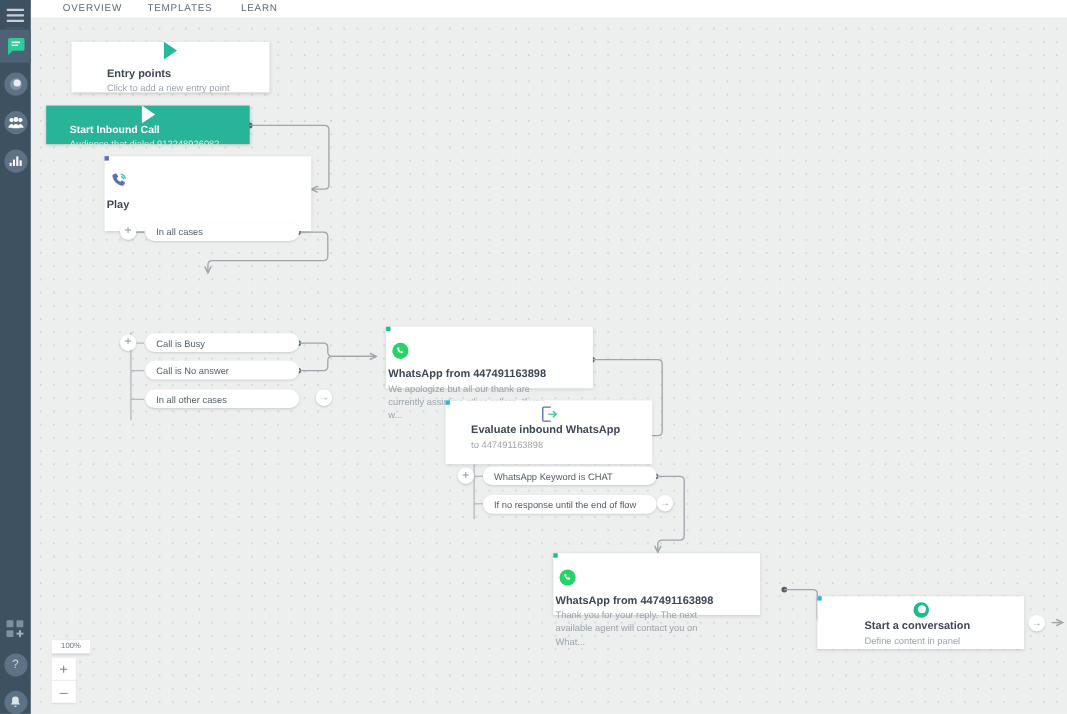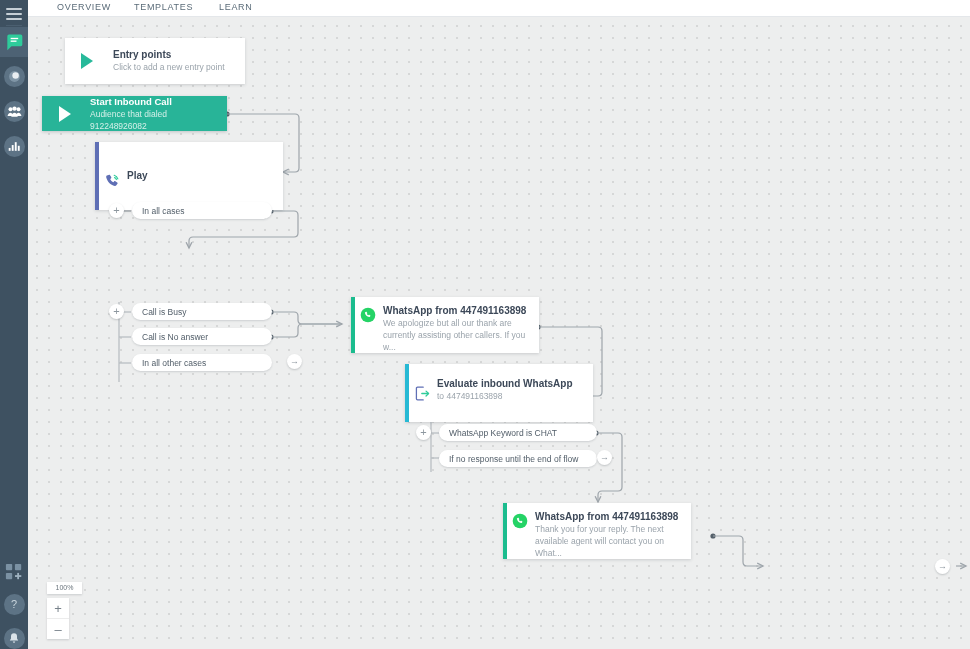--- a/index.html
+++ b/index.html
@@ -93,20 +93,21 @@
   #wires { position: absolute; left: 0; top: 0; width: 942px; height: 632px; }
 
   
   .node {
     position: absolute;
     background: #ffffff;
     box-shadow: 0 1px 3px rgba(40,50,60,0.18);
     display: flex;
     align-items: flex-start;
     box-sizing: border-box;
+    flex-direction: column;
   }
   .node-accent {
     width: 4px;
     align-self: stretch;
     flex: 0 0 4px;
   }
   .node-icon {
     flex: 0 0 auto;
     width: 26px;
     display: flex;
@@ -370,21 +371,21 @@
   <div class="node" id="start-node">
     <div class="node-icon" style="padding-top:0;width:46px;">
       <div class="play-tri-white"></div>
     </div>
     <div class="node-body" style="padding-top:0;">
       <div class="node-title">Start Inbound Call</div>
       <div class="node-sub">Audience that dialed 912248926082</div>
     </div>
   </div>
 
-  <div class="node" style="left:67px; top:125px; width:188px; height:68px;align-items:center;">
+  <div class="node" style="left:67px; top:125px; width:188px; height:68px;">
     <div class="node-accent" style="background:#5f6fb5;"></div>
     <div class="node-icon">
       <svg width="17" height="17" viewBox="0 0 24 24">
         <path d="M6.6 2.8c.6-.4 1.5-.3 1.9.4l1.7 2.6c.4.6.2 1.4-.4 1.8l-1.1.8c.6 2 2.7 4.1 4.7 4.7l.8-1.1c.4-.6 1.2-.8 1.8-.4l2.6 1.7c.7.4.8 1.3.4 1.9l-1.6 2.2c-.5.7-1.4 1-2.2.8C9.2 16.8 4.6 12.2 3.1 5.9c-.2-.8.1-1.7.8-2.2z" fill="#5f6fb5"></path>
         <path d="M14.4 3.2a7.2 7.2 0 0 1 5.1 5.1" fill="none" stroke="#2ecc9b" stroke-width="1.7" stroke-linecap="round"></path>
         <path d="M14.9 6.6a3.8 3.8 0 0 1 2.6 2.6" fill="none" stroke="#2ecc9b" stroke-width="1.7" stroke-linecap="round"></path>
       </svg>
     </div>
     <div class="node-body">
       <div class="node-title">Play</div>
@@ -442,20 +443,33 @@
         <circle cx="12" cy="12" r="11" fill="#25D366"></circle>
         <path d="M9.1 7.1c.3-.1.7 0 .9.3l.9 1.5c.2.3.1.6-.1.8l-.6.5c.4 1 1.3 1.9 2.3 2.3l.5-.6c.2-.3.6-.3.9-.1l1.5.9c.3.2.4.6.2.9l-.8 1.1c-.3.4-.8.5-1.2.4-3.1-.8-5.4-3.1-6.2-6.2-.1-.4 0-.9.4-1.2z" fill="#ffffff"></path>
       </svg>
     </div>
     <div class="node-body">
       <div class="node-title">WhatsApp from 447491163898</div>
       <div class="node-sub" style="max-width:150px;">Thank you for your reply. The next available agent will contact you on What...</div>
     </div>
   </div>
 
+  <div class="node" style="left:715px; top:525px; width:188px; height:48px; align-items:center;">
+    <div class="node-accent" style="background:#27b9d4;"></div>
+    <div class="node-icon" style="padding-top:0;">
+      <svg width="17" height="17" viewBox="0 0 24 24">
+        <circle cx="12" cy="12" r="10" fill="#1bbc8e"></circle>
+        <circle cx="13" cy="11" r="5" fill="#ffffff"></circle>
+      </svg>
+    </div>
+    <div class="node-body" style="padding-top:0;">
+      <div class="node-title">Start a conversation</div>
+      <div class="node-sub">Define content in panel</div>
+    </div>
+  </div>
   <div class="arrow-btn" style="left:907px; top:542px;">→</div>
 
   <div id="zoom-control">
     <div id="zoom-level">100%</div>
     <div id="zoom-buttons">
       <div class="zoom-btn" id="zoom-in">+</div>
       <div class="zoom-btn" id="zoom-out">–</div>
     </div>
   </div>
 

